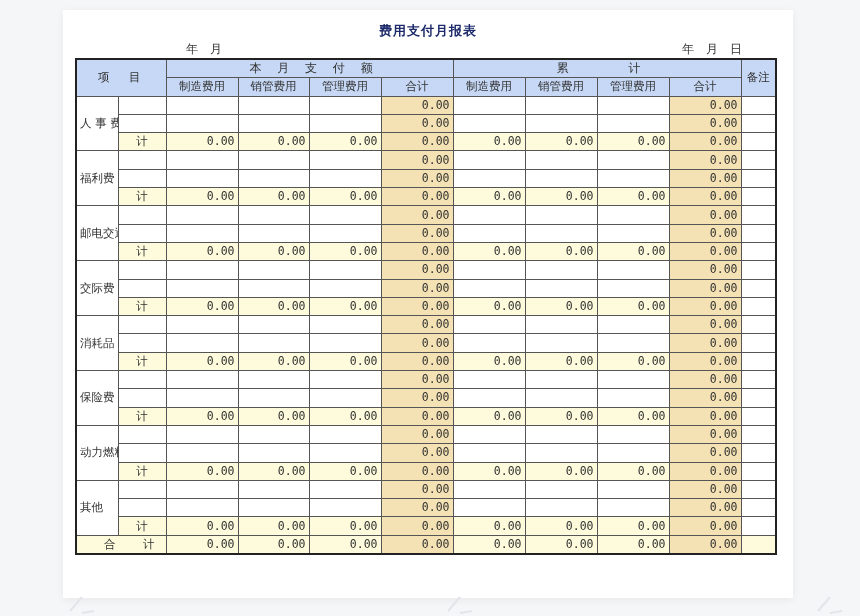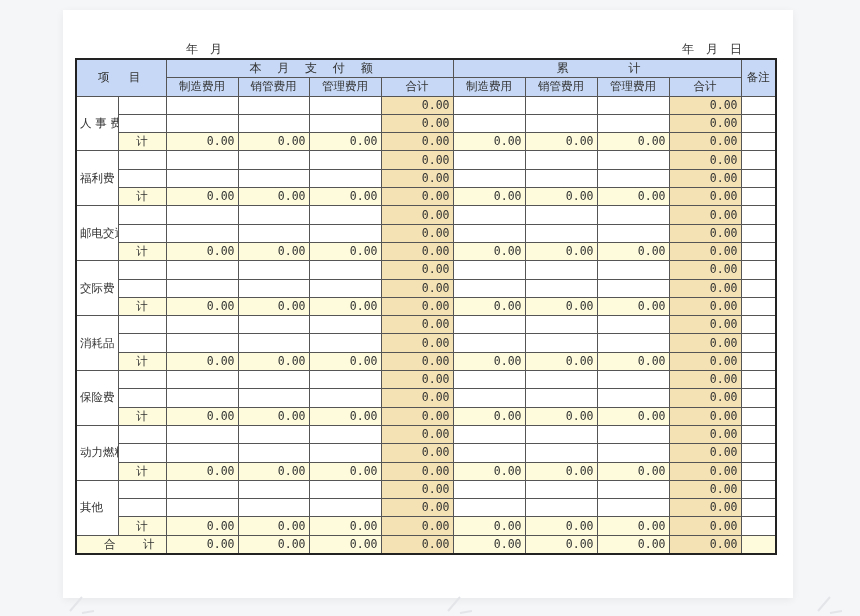--- a/index.html
+++ b/index.html
@@ -44,20 +44,21 @@
   td.blank { background:#fff; }
   tr.grand td { border-top:1px solid #333; }
   td.grandlabel { background:#fdfbdc; text-align:right; letter-spacing:8px; }
   .deco { position:absolute; top:595px; width:40px; height:20px; }
   .deco svg { width:40px; height:20px; }
 </style>
 </head>
 <body>
 
 <div class="card">
+  <div class="title">费用支付月报表</div>
   <div class="meta meta-left">月份:</div>
   <div class="meta meta-ym">年　月</div>
   <div class="meta meta-right">年　月　日</div>
 
   <table class="sheet">
     <colgroup>
       <col style="width:42px">
         <col style="width:48px">
       <col style="width:72px">
         <col style="width:71px">

